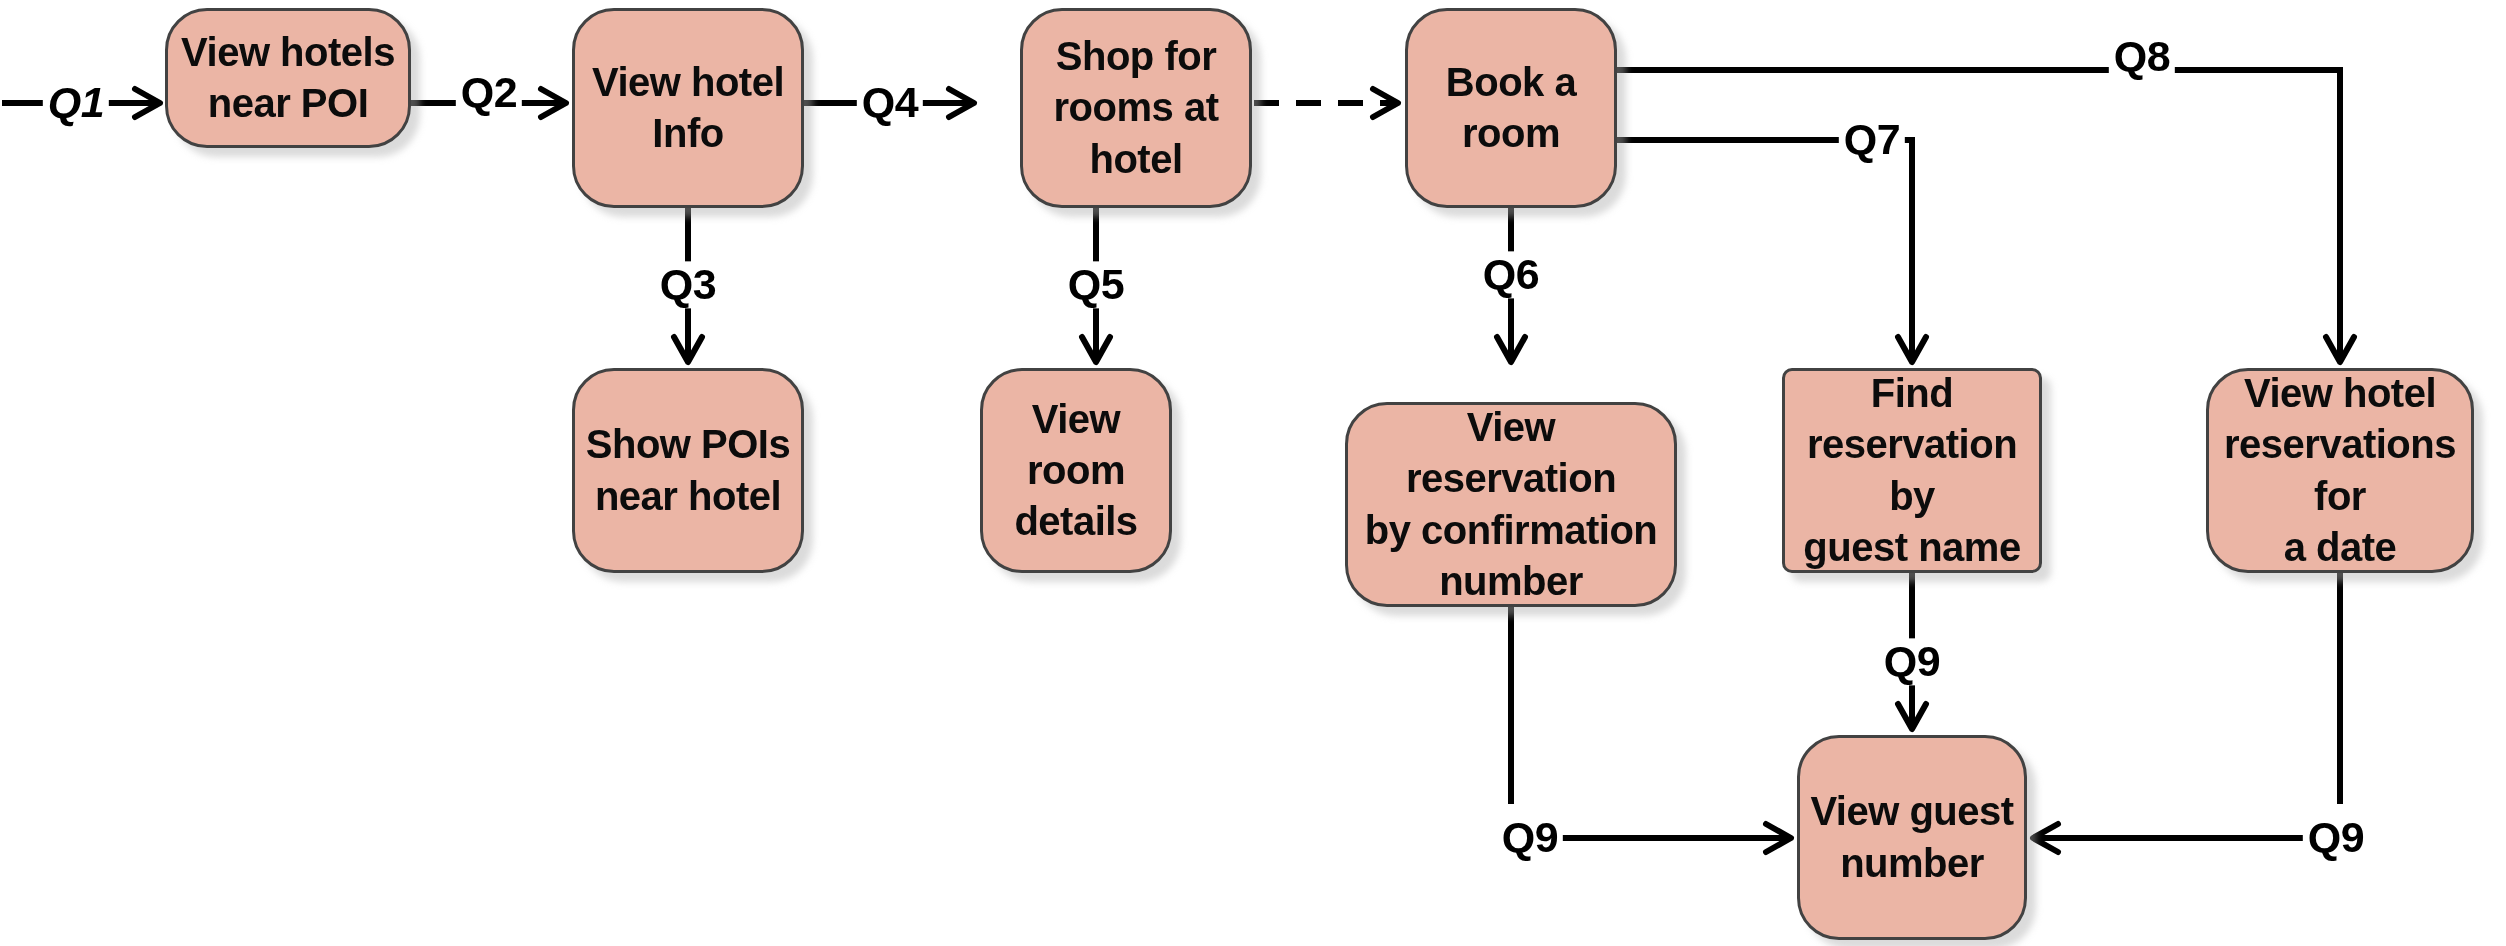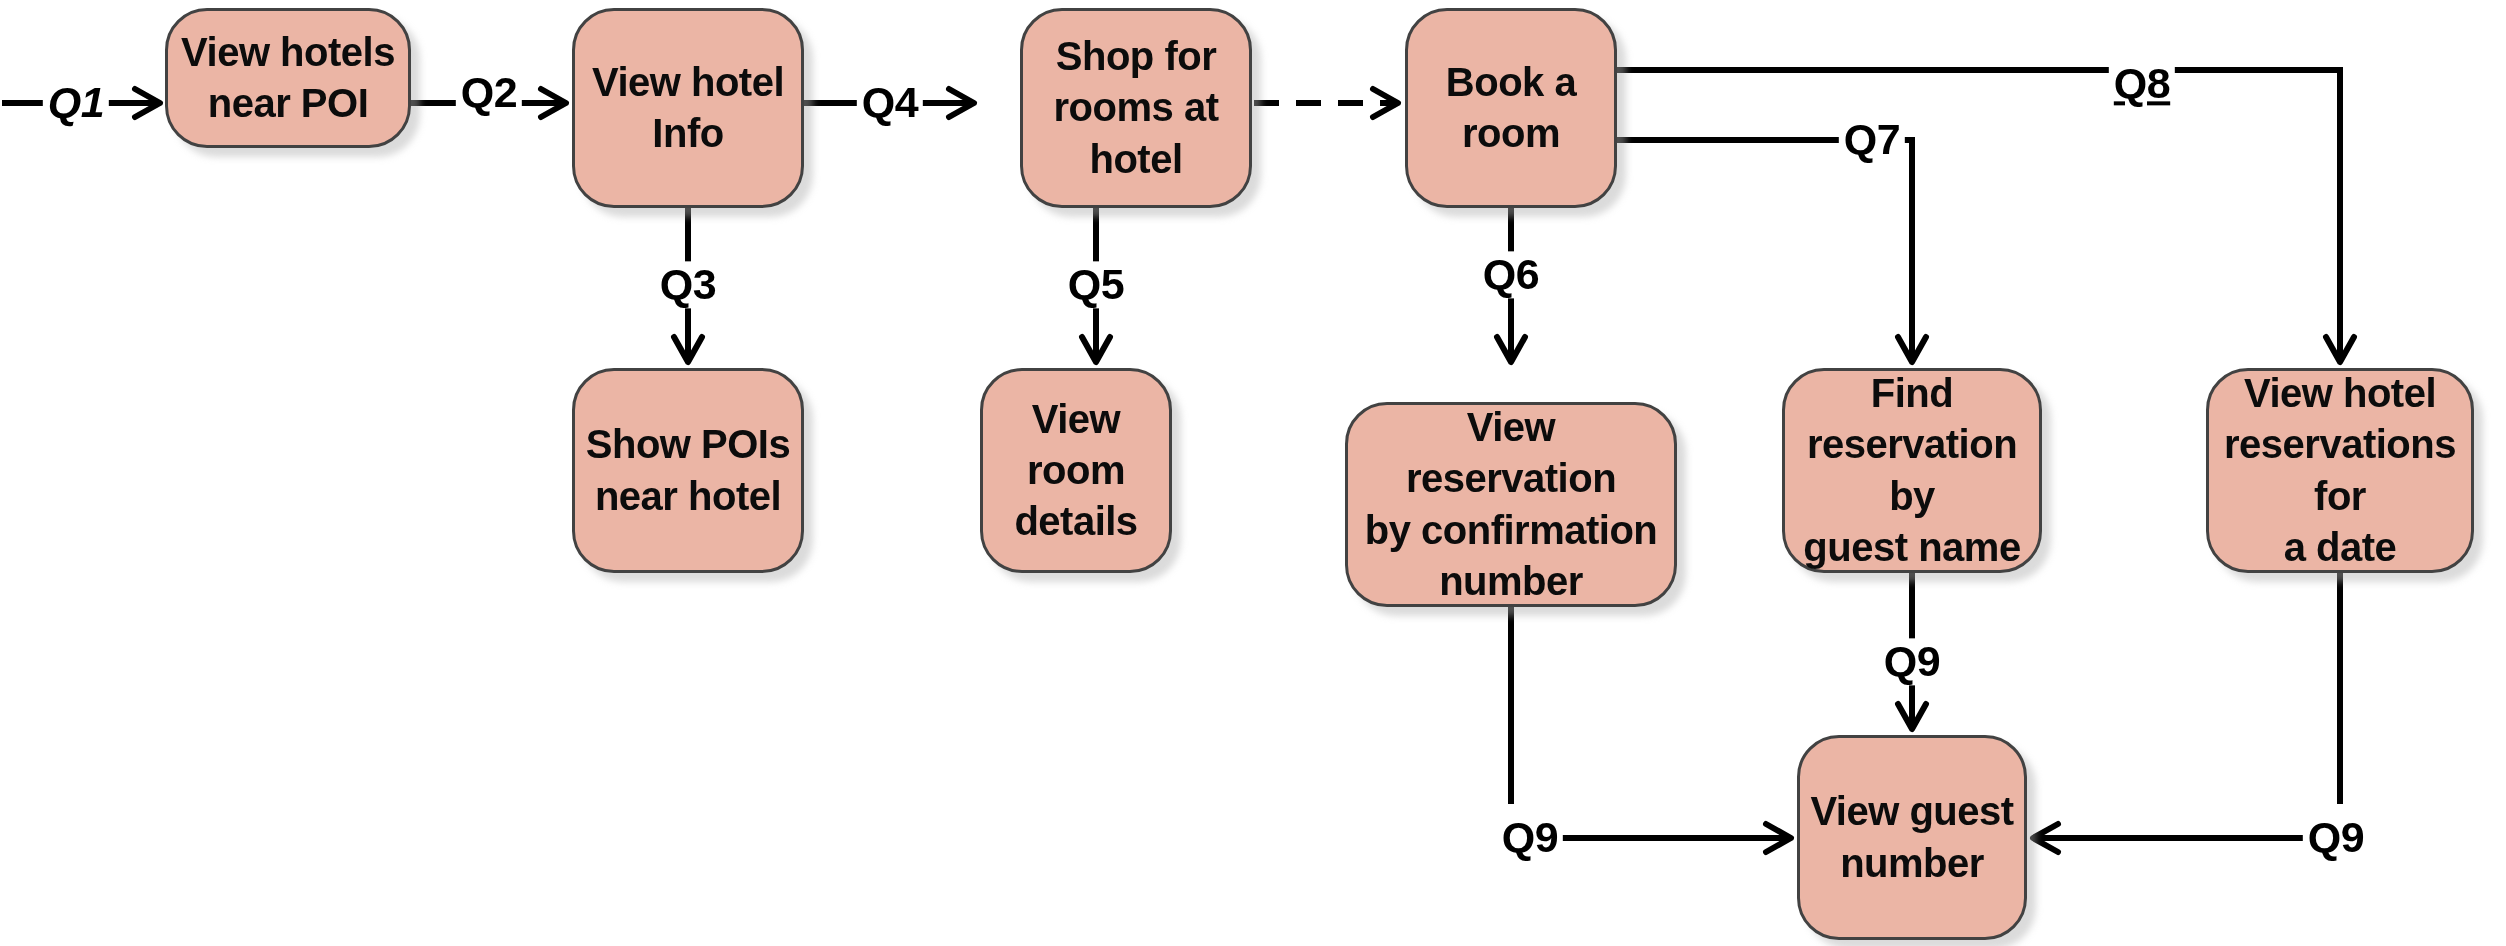--- a/index.html
+++ b/index.html
@@ -104,35 +104,35 @@
   <div class="node" style="left:1405px; top:8px; width:212px; height:200px;">Book a
 room</div>
 
   <div class="node" style="left:572px;  top:368px; width:232px; height:205px;">Show POIs
 near hotel</div>
   <div class="node" style="left:980px;  top:368px; width:192px; height:205px;">View room
 details</div>
   <div class="node" style="left:1345px; top:368px; width:332px; height:205px;margin-top:34px;">View reservation
 by confirmation
 number</div>
-  <div class="node" style="left:1782px; top:368px; width:260px; height:205px;">Find
+  <div class="node" style="left:1782px; top:368px; width:260px; height:205px;border-radius:10px;">Find
 reservation by
 guest name</div>
   <div class="node" style="left:2206px; top:368px; width:268px; height:205px;">View hotel
 reservations for
 a date</div>
 
   <div class="node" style="left:1797px; top:735px; width:230px; height:205px;">View guest
 number</div>
 
   <span class="edge-label" style="left:76px;   top:103px;font-style:italic;">Q1</span>
   <span class="edge-label" style="left:489px;  top:93px;">Q2</span>
   <span class="edge-label" style="left:688px;  top:285px;">Q3</span>
   <span class="edge-label" style="left:890px;  top:103px;">Q4</span>
   <span class="edge-label" style="left:1096px; top:285px;">Q5</span>
   <span class="edge-label" style="left:1511px; top:275px;">Q6</span>
   <span class="edge-label" style="left:1872px; top:140px;">Q7</span>
-  <span class="edge-label" style="left:2142px; top:84px;text-decoration:underline;">Q8</span>
+  <span class="edge-label" style="left:2142px; top:57px;">Q8</span>
   <span class="edge-label" style="left:1530px; top:838px;">Q9</span>
   <span class="edge-label" style="left:1912px; top:662px;">Q9</span>
   <span class="edge-label" style="left:2336px; top:838px;">Q9</span>
 
 </div>
 
 </body></html>

